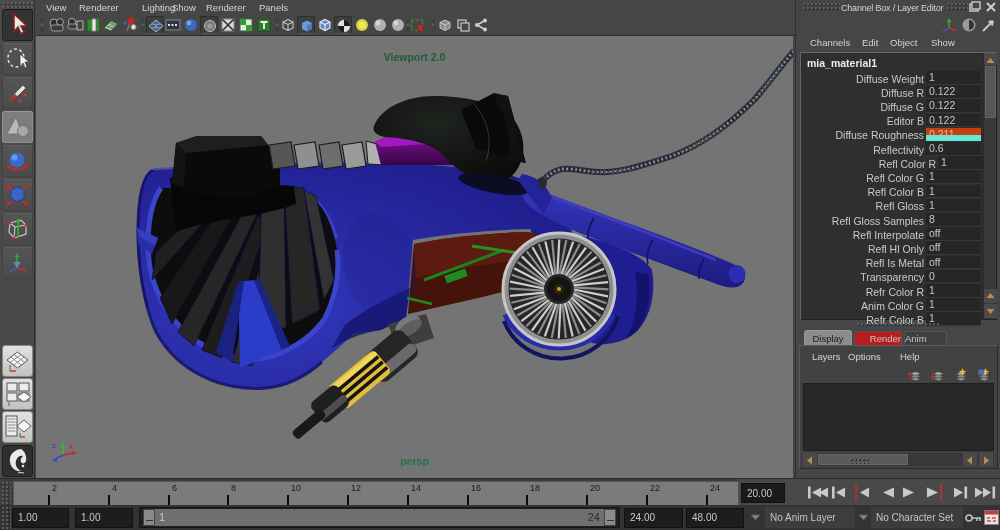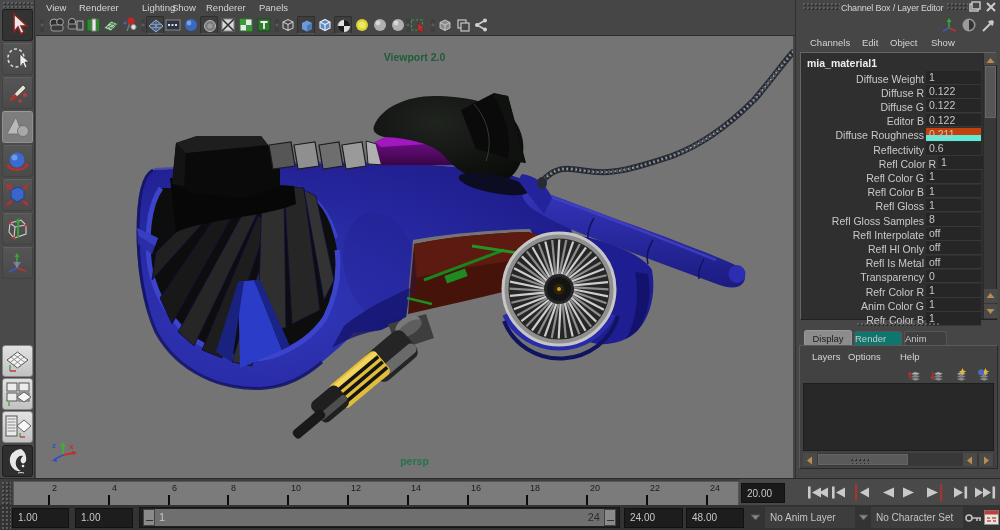--- a/index.html
+++ b/index.html
@@ -585,21 +585,21 @@
             <path d="M6.5,4 l-4,5 l8,0 Z" fill="#b98c50"></path>
           </svg></div>
    <div class="abs" style="left:0;top:251px;width:13px;height:14px;background:#4a4a4a"><svg width="13" height="14">
             <path d="M6.5,10 l-4,-5 l8,0 Z" fill="#b98c50"></path>
           </svg></div>
   </div>
  </div>
  <div class="abs" style="left:60px;top:322px;width:85px;height:5px;background-image:radial-gradient(circle, #5e5e5e 1px, transparent 1.2px),radial-gradient(circle, #2c2c2c 1px, transparent 1.2px);background-size:4px 4px,4px 4px;background-position:0 0,1px 1px;"></div>
 
  <div class="abs" style="left:8px;top:330px;width:48px;height:15px;background:#8c8c8c;border:1px solid #999;border-bottom:none;border-radius:3px 3px 0 0;font-size:9.5px;color:#1c1c1c;text-align:center;line-height:15px">Display</div>
- <div class="abs" style="left:58px;top:331px;width:48px;height:14px;background:#0f766e;border:1px solid #555;border-bottom:none;border-radius:3px 3px 0 0;font-size:9.5px;color:#c8c8c8;text-align:left;line-height:14px">Render</div>
+ <div class="abs" style="left:58px;top:331px;width:48px;height:14px;background:#b91c1c;border:1px solid #555;border-bottom:none;border-radius:3px 3px 0 0;font-size:9.5px;color:#c8c8c8;text-align:right;line-height:14px">Render</div>
  <div class="abs" style="left:108px;top:331px;width:43px;height:14px;background:#3f3f3f;border:1px solid #555;border-bottom:none;border-radius:3px 3px 0 0;font-size:9.5px;color:#c8c8c8;line-height:14px">Anim</div>
 
  <div class="abs" style="left:3px;top:345px;width:199px;height:124px;background:#424242;border:1px solid #5a5a5a;border-bottom-color:#2a2a2a;border-right-color:#2a2a2a">
   <div class="abs" style="left:12px;top:5px;font-size:9.5px;color:#d4d4d4">Layers</div>
   <div class="abs" style="left:48px;top:5px;font-size:9.5px;color:#d4d4d4">Options</div>
   <div class="abs" style="left:100px;top:5px;font-size:9.5px;color:#d4d4d4">Help</div>
   <svg class="abs" style="left:108px;top:21px" width="92" height="18">
         <g transform="scale(0.88)">
           <g transform="translate(0,0)">
             <path d="M3,8 l5,-2.5 l6,2 l-5,2.5 Z" fill="#b8b8b8" stroke="#444" stroke-width="0.6"></path>

